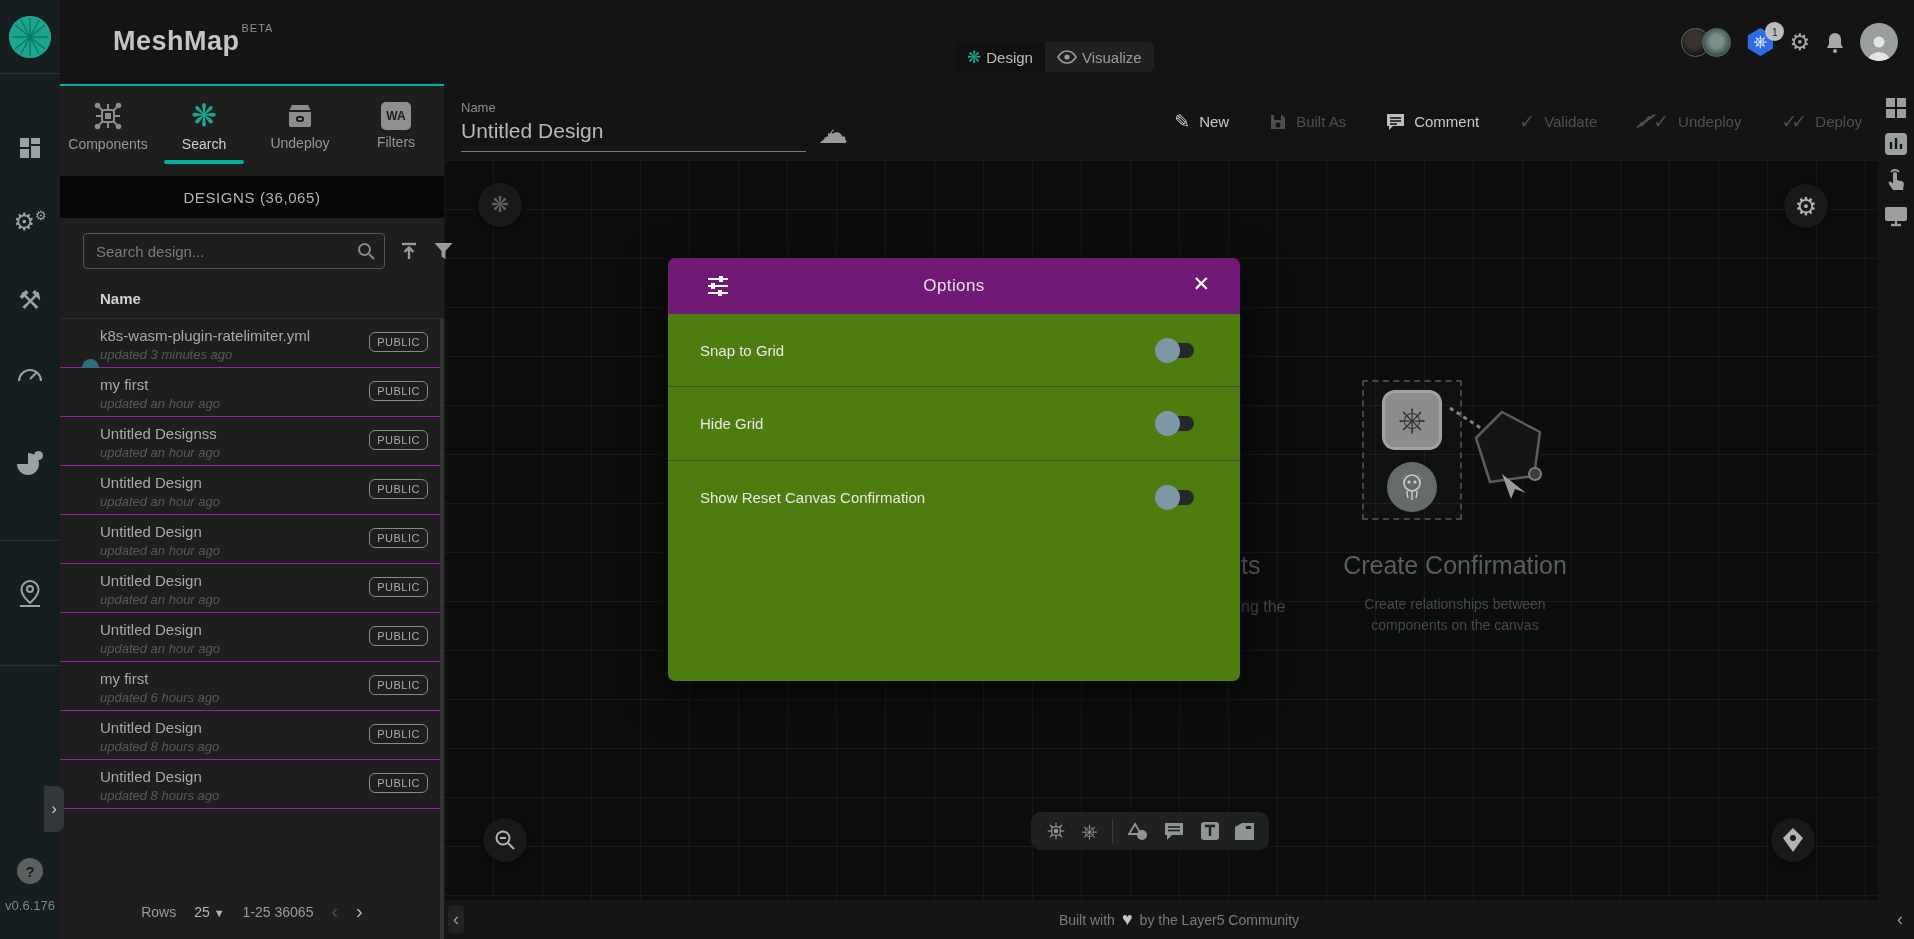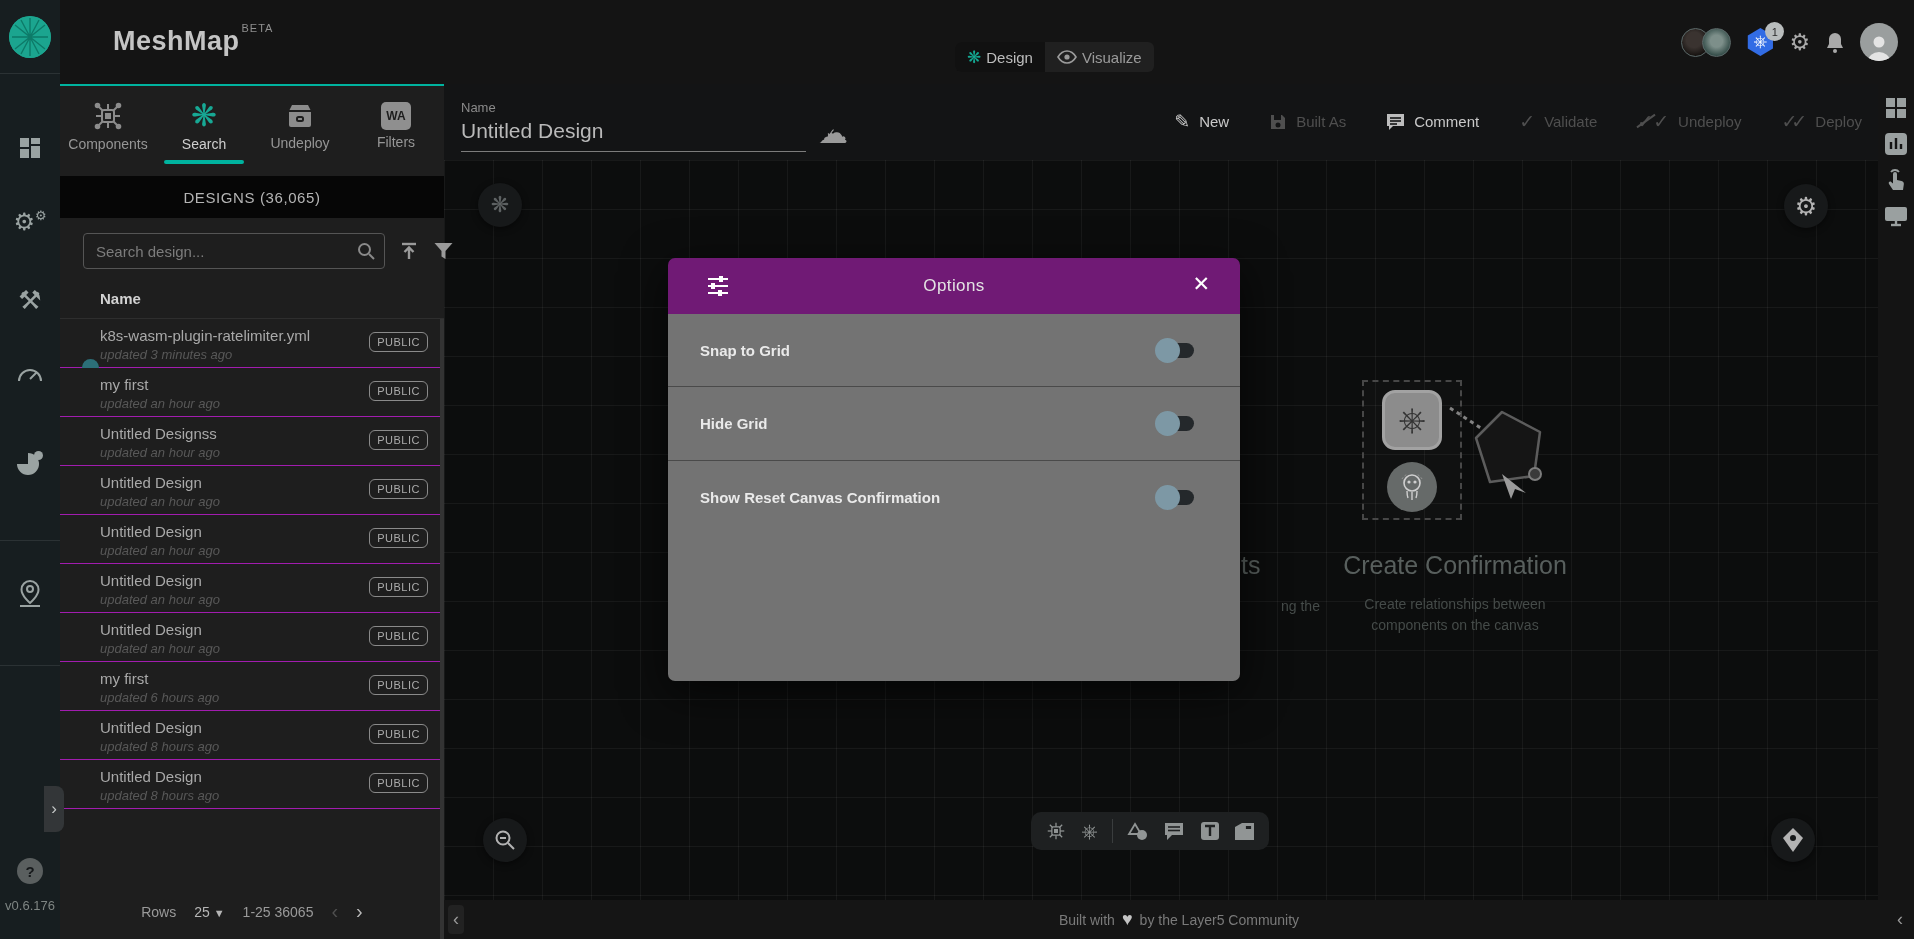--- a/index.html
+++ b/index.html
@@ -131,21 +131,21 @@
   
   .es-box { position:absolute; left:1362px; top:380px; width:100px; height:140px; border:2px dashed #474747;
             background:rgba(255,255,255,.02); }
   .es-k8s { position:absolute; left:18px; top:8px; width:60px; height:60px; border-radius:13px; background:#8c8c8c;
             border:3px solid #a2a2a2; color:#333; font-size:34px; display:flex; align-items:center; justify-content:center; }
   .es-mesh { position:absolute; left:23px; top:80px; width:50px; height:50px; border-radius:50%; background:#666a69;
              display:flex; align-items:center; justify-content:center; }
   .es-title { position:absolute; left:1335px; top:551px; width:240px; text-align:center; color:#585f5d; font-size:25px; }
   .es-line { position:absolute; left:1327px; width:256px; text-align:center; color:#454b49; font-size:14px; }
   .frag-title { position:absolute; left:1241px; top:551px; color:#585f5d; font-size:25px; }
-  .frag-text { position:absolute; left:1241px; top:598px; color:#454b49; font-size:14px;margin-left:40px; }
+  .frag-text { position:absolute; left:1241px; top:598px; color:#454b49; font-size:16px; }
 
   
   .right-rail { position:absolute; left:1878px; top:84px; width:36px; height:816px; background:#141414; z-index:15; }
   .rr-btn { width:36px; height:36px; display:flex; align-items:center; justify-content:center; cursor:pointer; }
   .rr-btn svg { fill:#9aa0a0; }
 
   
   .footer { position:absolute; left:444px; top:900px; width:1470px; height:39px; background:#151515; z-index:16;
             display:flex; align-items:center; justify-content:center; color:#7a7a7a; font-size:14px; }
   .heart { color:#c4c4c4; font-size:18px; margin:0 7px; }
@@ -153,21 +153,21 @@
              align-items:center; justify-content:center; background:#222; border-radius:4px; cursor:pointer; }
   .ft-left { left:4px; } .ft-right { right:6px; background:transparent; }
 
   
   .modal { position:absolute; left:668px; top:258px; width:572px; height:423px; z-index:50; border-radius:7px;
            box-shadow:0 12px 45px rgba(0,0,0,.65); overflow:hidden; }
   .modal-hd { height:56px; background:#701a75; position:relative; display:flex; align-items:center; justify-content:center; }
   .modal-title { color:#e3e3e3; font-size:17px; letter-spacing:.4px; }
   .tune { position:absolute; left:38px; top:17px; }
   .modal-x { position:absolute; right:30px; top:14px; color:#fff; font-size:21px; cursor:pointer; }
-  .modal-bd { height:476px; background:#737373;font-weight:bold; }
+  .modal-bd { height:476px; background:#4d7c0f; }
   .opt-row { height:73.4px; display:flex; align-items:center; justify-content:space-between;
              padding:0 46px 0 32px; border-bottom:1px solid #4a4a4a; }
   .opt-row:last-of-type { border-bottom:none; }
   .opt-label { color:#eaeaea; font-size:15px; }
   .switch { position:relative; width:36px; height:15px; border-radius:8px; background:#24282b; cursor:pointer; flex:none; }
   .switch .knob { position:absolute; left:-3px; top:-5px; width:25px; height:25px; border-radius:50%; background:#7D98A5; }
   .switch.on { background:#00806e; }
   .switch.on .knob { left:auto; right:-5px; background:#00D3A9; }
 </style>
 </head>

